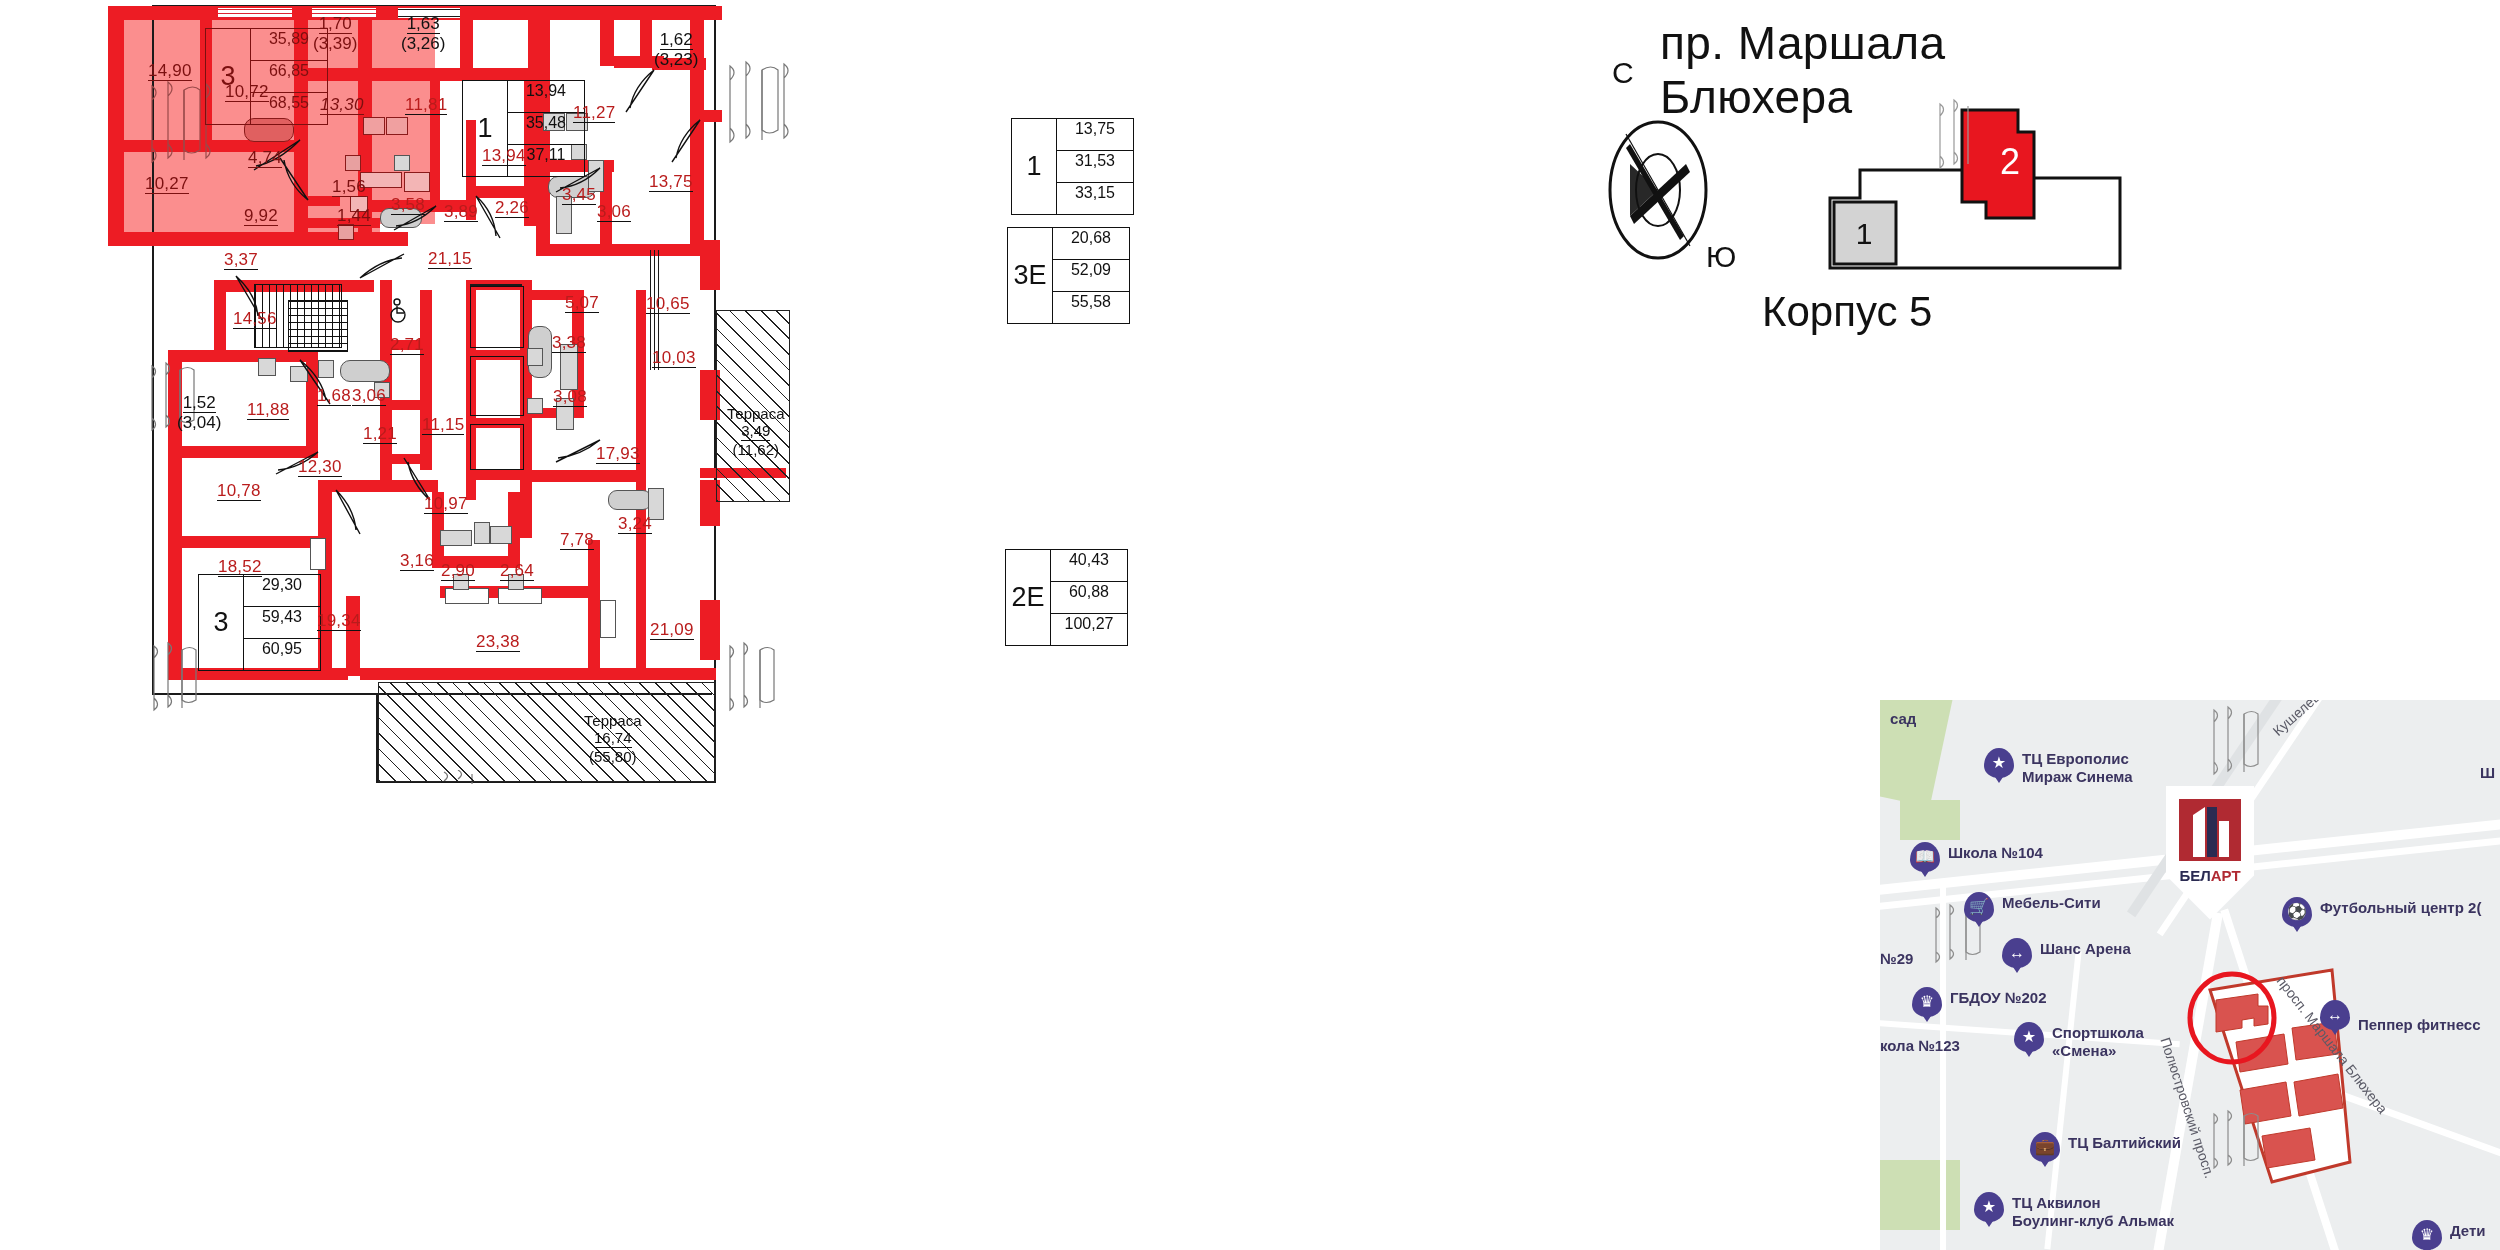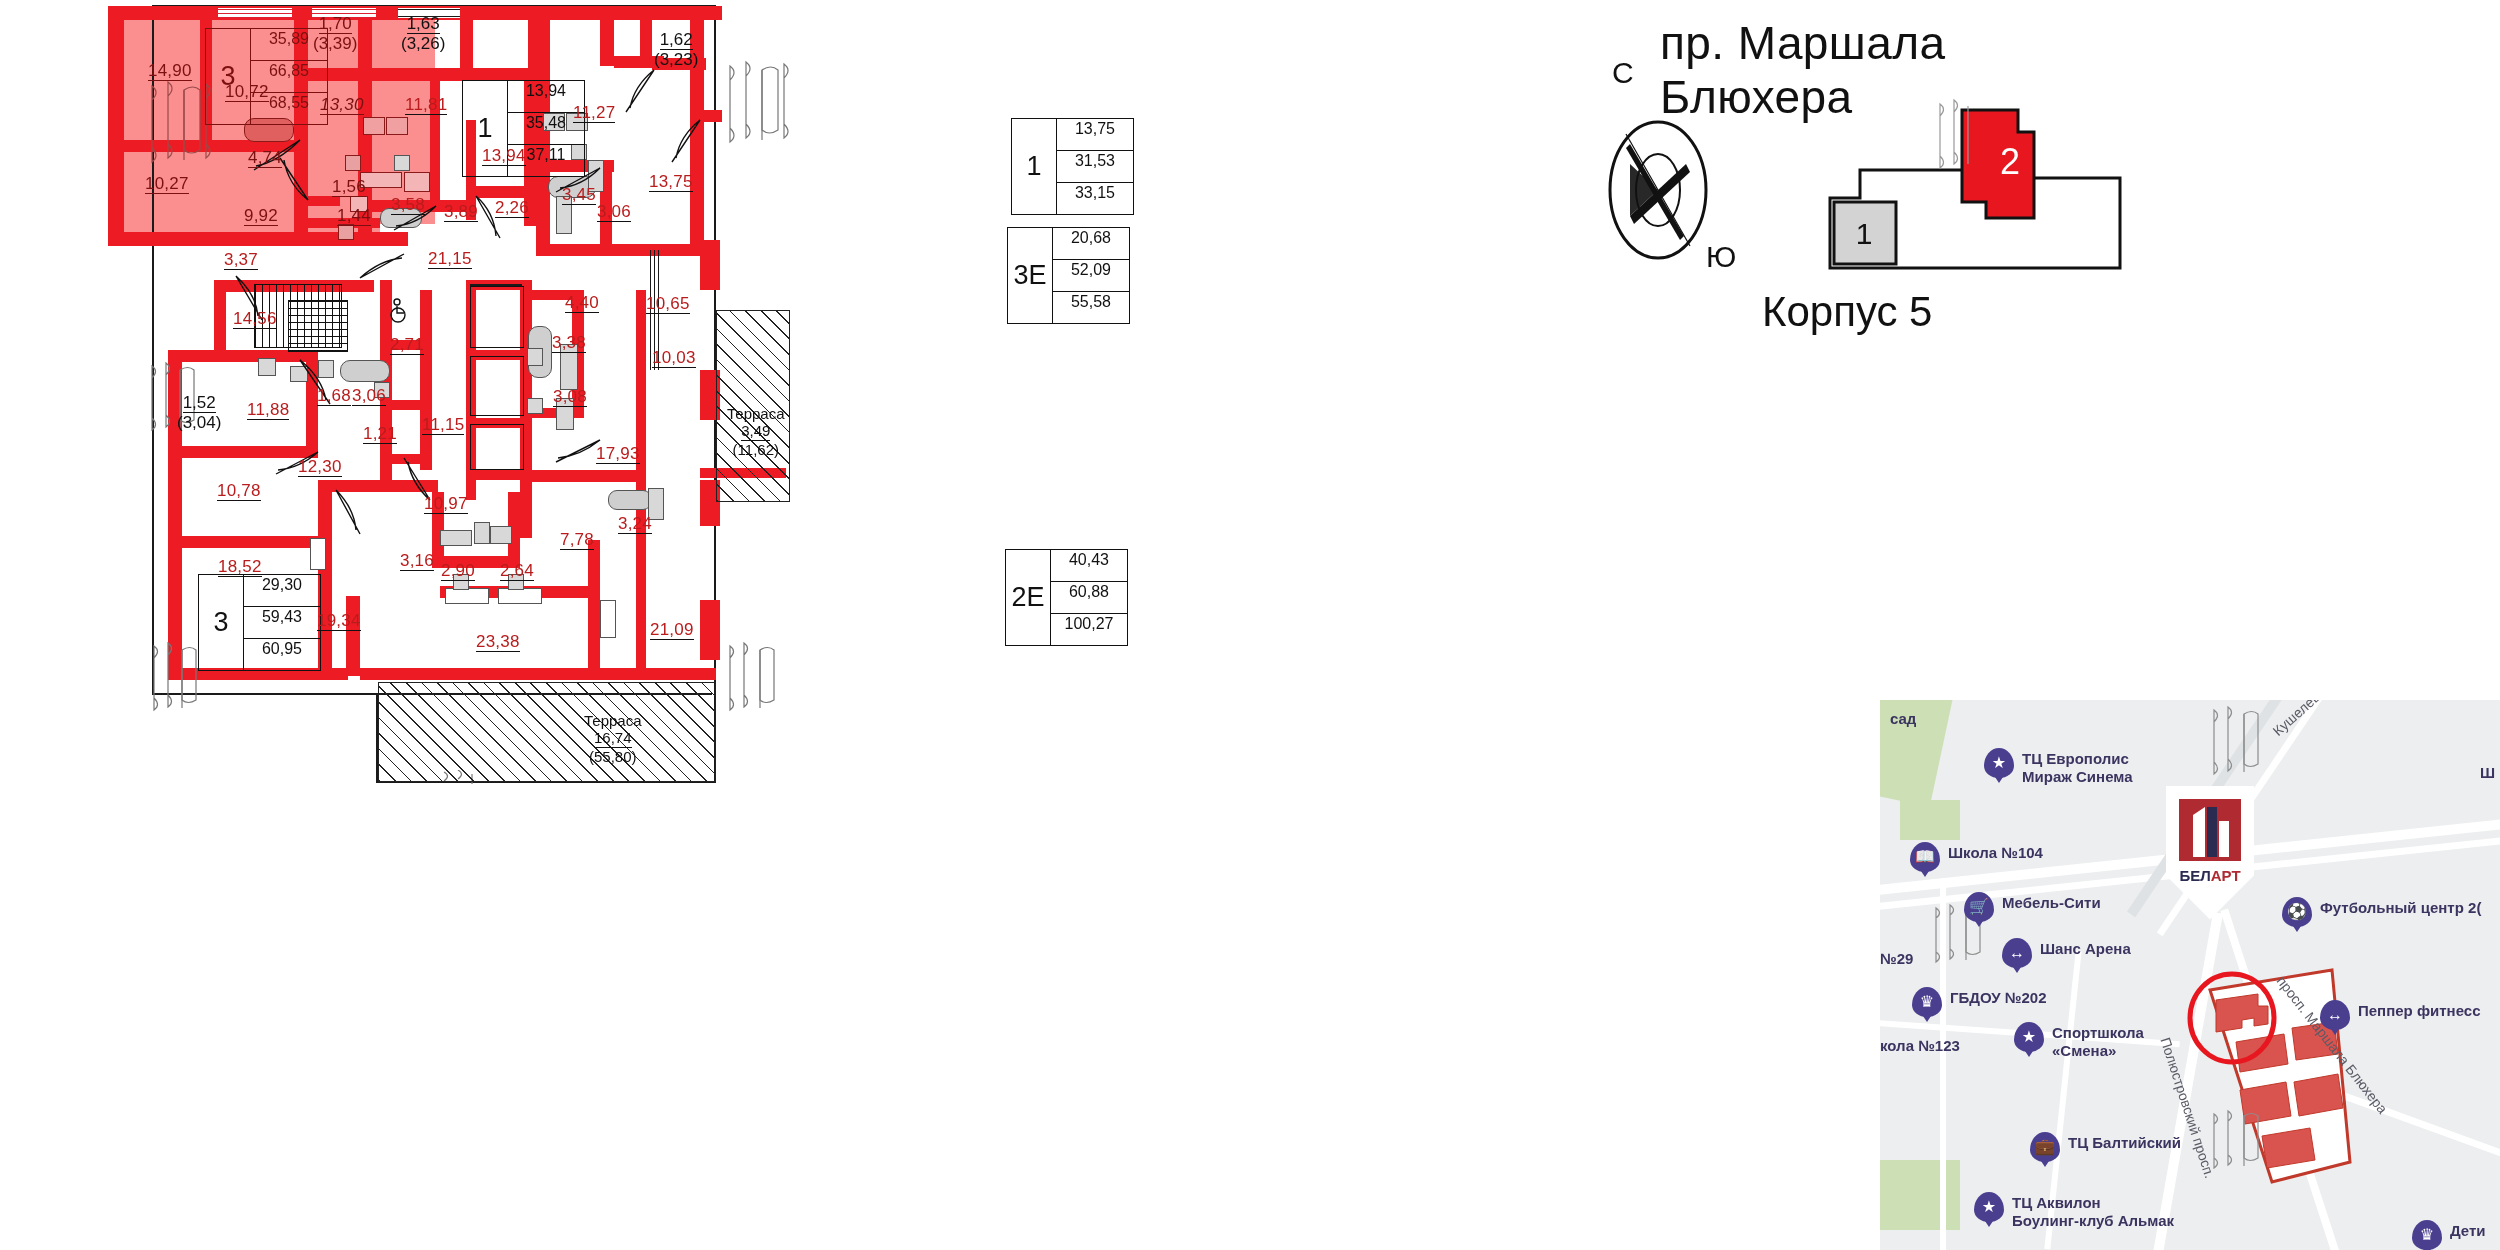--- a/index.html
+++ b/index.html
@@ -378,21 +378,21 @@
       <div class="area k" style="left: 482px; top: 147px;">13,94</div>
       <div class="area k" style="left: 495px; top: 199px;">2,26</div>
       <div class="area k" style="left: 428px; top: 250px;">21,15</div>
       <div class="area k" style="left: 573px; top: 104px;">11,27</div>
       <div class="area k" style="left: 562px; top: 186px;">3,45</div>
       <div class="area k" style="left: 597px; top: 203px;">3,06</div>
       <div class="area k" style="left: 649px; top: 173px;">13,75</div>
       <div class="area k" style="left: 224px; top: 251px;">3,37</div>
       <div class="area k" style="left: 233px; top: 310px;">14,56</div>
       <div class="area k" style="left: 390px; top: 336px;">2,71</div>
-      <div class="area k" style="left: 565px; top: 294px;">4,40</div>
+      <div class="area k" style="left: 565px; top: 294px;">5,07</div>
       <div class="area k" style="left: 646px; top: 295px;">10,65</div>
       <div class="area k" style="left: 552px; top: 334px;">3,38</div>
       <div class="area k" style="left: 652px; top: 349px;">10,03</div>
       <div class="area k" style="left: 553px; top: 388px;">3,08</div>
       <div class="area k" style="left: 317px; top: 387px;">1,68</div>
       <div class="area k" style="left: 352px; top: 387px;">3,06</div>
       <div class="area k" style="left: 247px; top: 401px;">11,88</div>
       <div class="area k" style="left: 363px; top: 425px;">1,21</div>
       <div class="area k" style="left: 422px; top: 416px;">11,15</div>
       <div class="area k" style="left: 596px; top: 445px;">17,93</div>
@@ -601,21 +601,21 @@
       <div class="mlabel" style="left: 132px; top: 494px; white-space: pre;">ТЦ Аквилон
 Боулинг-клуб Альмак</div>
       <div class="mlabel" style="left: 40px; top: 547px; white-space: pre;">ГБДОУ №202</div>
       <div class="pin" style="left: 402px; top: 197px;">
         <span>⚽</span>
       </div>
       <div class="mlabel" style="left: 440px; top: 199px; white-space: pre;">Футбольный центр 2(</div>
       <div class="pin" style="left: 440px; top: 300px;">
         <span>↔</span>
       </div>
-      <div class="mlabel" style="left: 478px; top: 302px; white-space: pre;">Пеппер фитнесс</div>
+      <div class="mlabel" style="left: 478px; top: 316px; white-space: pre;">Пеппер фитнесс</div>
       <div class="pin" style="left: 532px; top: 520px;">
         <span>♛</span>
       </div>
       <div class="mlabel" style="left: 570px; top: 522px; white-space: pre;">Дети</div>
       <div class="mlabel" style="left: 600px; top: 64px; white-space: pre;">Ш</div>
     </div>
   <div id="street-container">
       <div class="mstreet" style="left: 395px; top: 25px; transform: rotate(-42deg); transform-origin: left center;">Кушелевская</div>
       <div class="mstreet" style="left: 400px; top: 270px; transform: rotate(52deg); transform-origin: left center;">просп. Маршала Блюхера</div>
       <div class="mstreet" style="left: 285px; top: 330px; transform: rotate(72deg); transform-origin: left center;">Полюстровский просп.</div>

